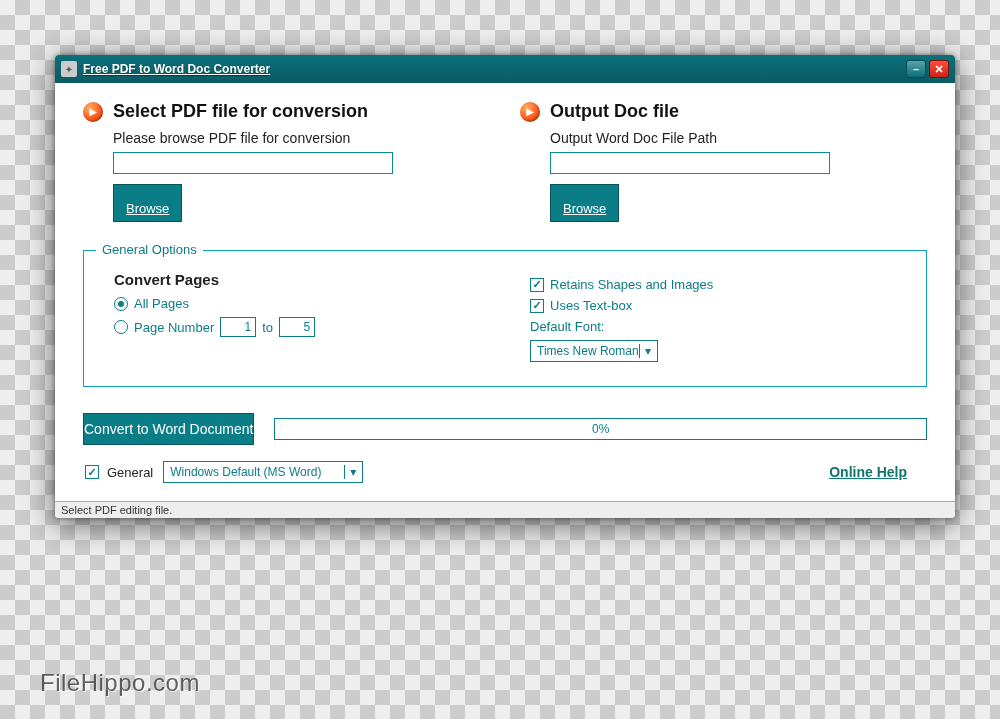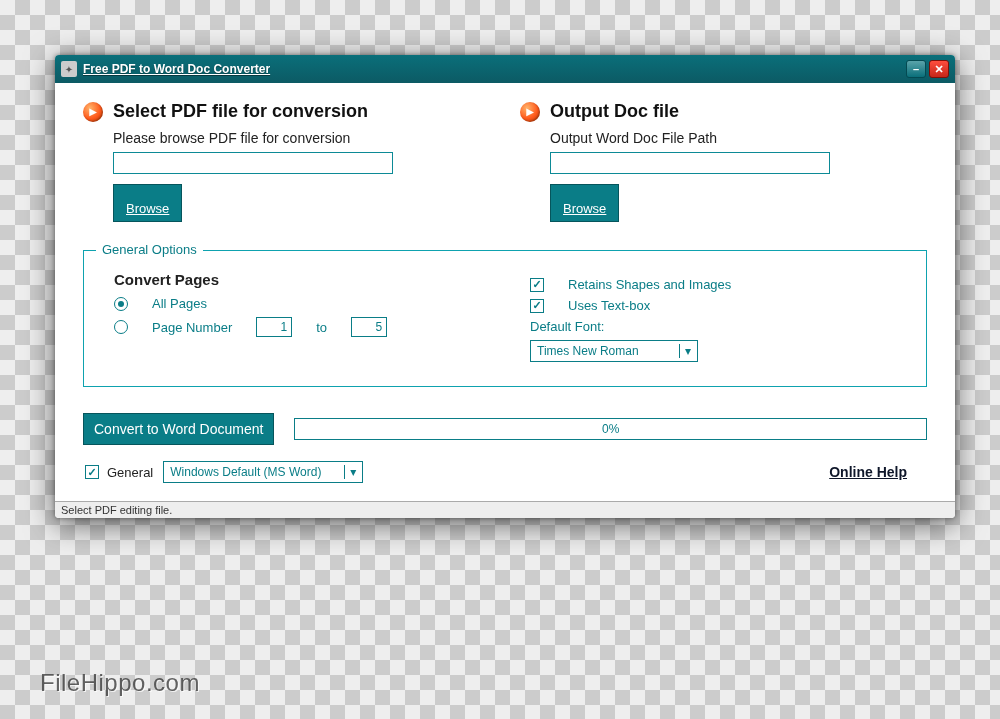--- a/index.html
+++ b/index.html
@@ -97,58 +97,58 @@
     position: absolute;
     top: -9px; left: 12px;
     background: #fff;
     padding: 0 6px;
     color: #0a7d87;
     font-size: 13px;
   }
   .opts-row { display:flex; gap:40px; }
   .opts-col { flex:1; }
   .cp-title { font-size: 15px; font-weight: bold; color:#222; margin-bottom:8px;}
-  .radio-row, .check-row { display:flex; align-items:center; gap:24px; margin: 6px 0; color:#0a7d87; font-size:13px;}
+  .radio-row, .check-row { display:flex; align-items:center; gap:6px; margin: 6px 0; color:#0a7d87; font-size:13px;}
   .radio {
     width:14px;height:14px;border:1px solid #0a7d87;border-radius:50%;
     display:flex;align-items:center;justify-content:center;
   }
   .radio.checked::after{content:"";width:6px;height:6px;background:#0a7d87;border-radius:50%;}
   .checkbox {
     width:14px;height:14px;border:1px solid #0a7d87;background:#fff;
     display:flex;align-items:center;justify-content:center;color:#0a7d87;font-size:11px;line-height:1;font-weight:bold;
   }
   .checkbox.checked::after{content:"✓";}
   .numbox { width:36px;height:20px;border:1px solid #0a7d87;text-align:right;padding:0 4px;color:#0a7d87;font-size:12px;}
   .inline-label{ color:#0a7d87; font-size:13px;}
   .font-label{ color:#0a7d87; margin-top:6px; display:block;}
   .selectbox {
     margin-top:6px;
-    border:1px solid #0a7d87; height:22px; width:168px;
+    border:1px solid #0a7d87; height:22px; width:128px;
     display:flex;align-items:center;justify-content:space-between;
     padding:0 4px 0 6px; color:#0a7d87; font-size:12px;
   }
   .caretbox{ width:14px; text-align:center; border-left:1px solid #0a7d87; padding-left:3px;}
   .actions { display:flex; align-items:center; gap:20px; margin-top:26px;}
   .convert-btn {
     background:#0a7d87; color:#fff; border:1px solid #06555c;
-    padding:7px 10px; font-size:14px; cursor:pointer;
+    padding:7px 0; font-size:14px; cursor:pointer;
   }
   .progress {
     flex:1; height:22px; border:1px solid #0a7d87;
     display:flex;align-items:center;justify-content:center;
     color:#0a7d87;font-size:12px;
   }
   .bottom-row { display:flex; align-items:center; gap:6px; margin: 16px 0 8px 2px;}
   .reader-select {
     border:1px solid #0a7d87;height:22px;width:200px;
     display:flex;align-items:center;justify-content:space-between;
     padding:0 4px 0 6px;font-size:12px;color:#0a7d87;margin-left:4px;
   }
-  .help-link{ margin-left:auto; margin-right:20px; color:#0f172a; font-weight:bold; text-decoration:underline; cursor:pointer; font-size:14px;}
+  .help-link{ margin-left:auto; margin-right:20px; color:#0f766e; font-weight:bold; text-decoration:underline; cursor:pointer; font-size:14px;}
   .statusbar {
     border-top: 1px solid #aaa;
     background:#eee;
     font-size:11px; color:#333;
     padding:2px 6px;
     border-radius:0 0 4px 4px;
   }
   .watermark {
     position:absolute; left:40px; bottom:22px;
     color:#333; font-size:24px; font-family: Verdana, sans-serif;

